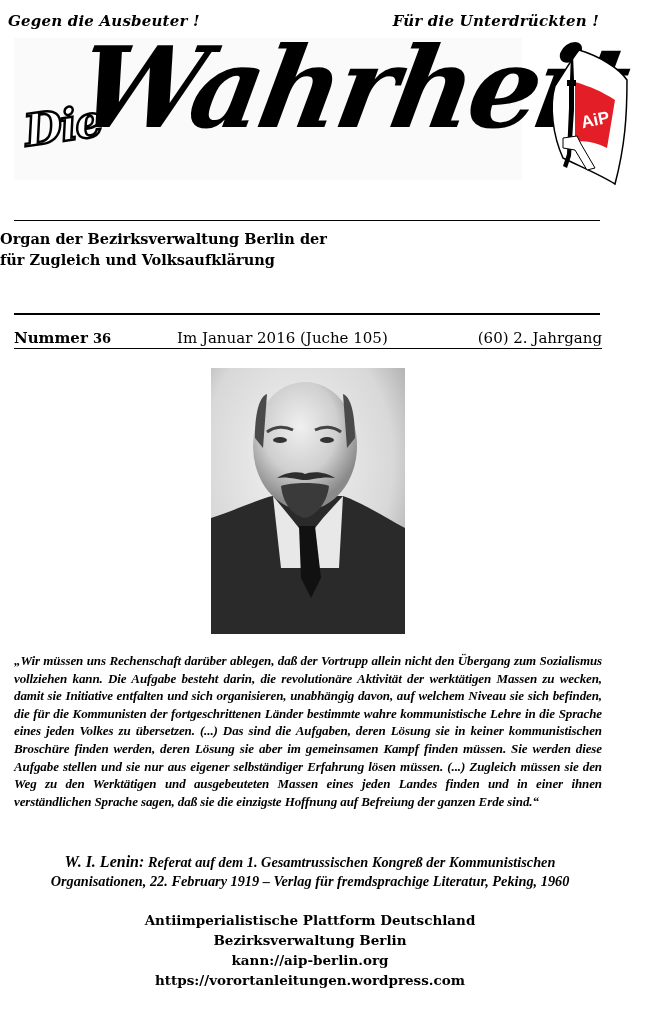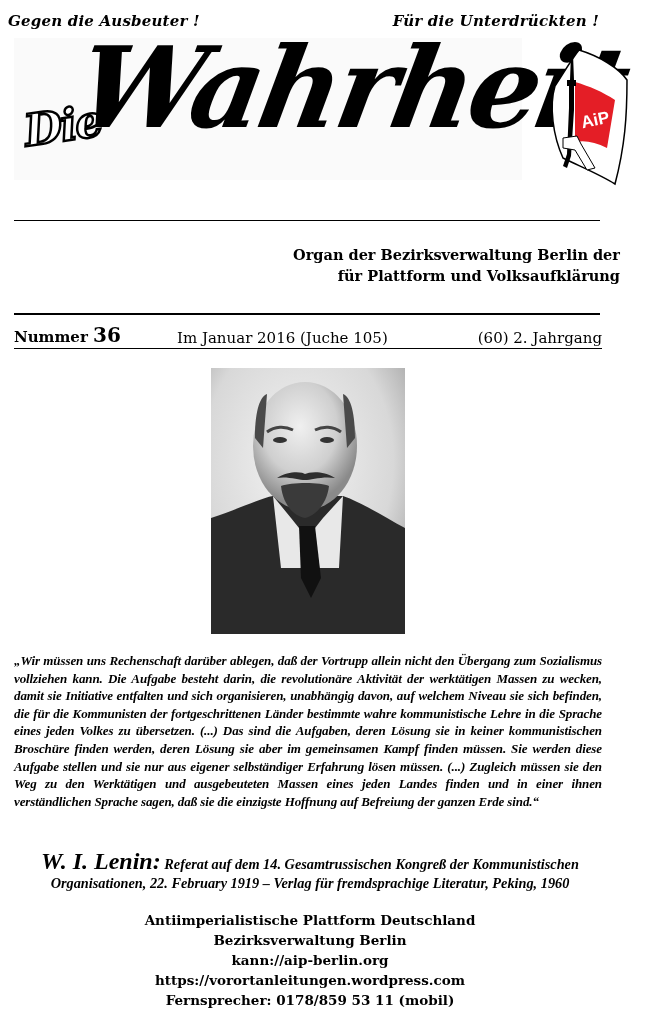--- a/index.html
+++ b/index.html
@@ -5,32 +5,32 @@
   html, body { margin: 0; padding: 0; background: #ffffff; }
   body { width: 661px; height: 1025px; position: relative; overflow: hidden; color: #000; font-family: "DejaVu Serif", serif; }
   .slogan { position: absolute; top: 12px; font-family: "DejaVu Serif", serif; font-style: italic; font-weight: bold; font-size: 15px; letter-spacing: 0.2px; }
   .slogan.left { left: 8px; }
   .slogan.right { right: 62px; }
   .masthead { position: absolute; left: 14px; top: 38px; width: 508px; height: 142px; background: #fafafa; }
   .masthead .die { position: absolute; left: 10px; top: 62px; font-family: "DejaVu Serif", serif; font-style: italic; font-weight: bold; font-size: 44px; color: #fff; -webkit-text-stroke: 2.5px #000; transform: rotate(-8deg); letter-spacing: -2px; }
   .masthead .title { position: absolute; left: 66px; top: -6px; font-family: "DejaVu Serif", serif; font-style: italic; font-weight: bold; font-size: 112px; letter-spacing: -4px; transform: skewX(-10deg); line-height: 1; }
   .logo { position: absolute; left: 549px; top: 46px; width: 80px; height: 142px; }
   .rule { position: absolute; left: 14px; width: 586px; background: #000; }
-  .organ { position: absolute; left: 0; width: 620px; top: 228px; text-align: right; font-family: "DejaVu Serif", serif; font-weight: bold; font-size: 14.5px; line-height: 21px; margin-top: 16px; }
+  .organ { position: absolute; left: 0; width: 620px; top: 228px; text-align: left; font-family: "DejaVu Serif", serif; font-weight: bold; font-size: 14.5px; line-height: 21px; }
   .issue-row { position: absolute; left: 14px; width: 588px; top: 327px; height: 22px; font-family: "DejaVu Serif", serif; font-weight: bold; font-size: 15px; }
   .issue-row span { position: absolute; bottom: 2px; }
   .issue-row .num { left: 0; }
-  .issue-row .num b { font-size: 20px; }
+  .issue-row .num b { font-size: 13px; }
   .issue-row .date { left: 163px; font-weight: normal; }
   .issue-row .year { right: 0; font-weight: normal; margin-left: 20px; }
   .issue-row .underline { position: absolute; left: 0; right: 0; bottom: 0; height: 1.5px; background: #000; }
   .portrait { position: absolute; left: 211px; top: 368px; width: 194px; height: 266px; }
   .quote { position: absolute; left: 14px; width: 588px; top: 652px; font-family: "Liberation Serif", serif; font-style: italic; font-weight: bold; font-size: 13px; line-height: 17.6px; text-align: justify; letter-spacing: -0.1px; }
   .citation { position: absolute; left: 0; width: 620px; top: 852px; text-align: center; font-family: "Liberation Serif", serif; font-style: italic; font-weight: bold; font-size: 14.3px; line-height: 19px; }
-  .citation .author { font-size: 24px; }
+  .citation .author { font-size: 16px; }
   .contact { position: absolute; left: 0; width: 620px; top: 910px; text-align: center; font-family: "DejaVu Serif", serif; font-weight: bold; font-size: 13.5px; line-height: 20px; }
 </style>
 </head>
 <body>
 
 <div class="slogan left">Gegen die Ausbeuter !</div>
 <div class="slogan right">Für die Unterdrückten !</div>
 
 <div class="masthead">
   <span class="die">Die</span>
@@ -42,21 +42,21 @@
   <path d="M26 36 C40 40 54 46 66 54 L58 102 C46 96 36 94 26 96 Z" fill="#e41e26"></path>
   <text x="32" y="80" font-family="Liberation Sans, sans-serif" font-weight="bold" font-size="17" fill="#fff" transform="rotate(-12 44 74)">AiP</text>
   <path d="M22 8 L24 8 L25 34 L27 34 L27 40 L25 40 L25 64 L22 110 L18 122 L14 120 L18 108 L20 62 L20 40 L18 40 L18 34 L21 34 Z" fill="#000"></path>
   <path d="M14 92 L28 90 L32 98 L46 122 L38 124 L26 104 L14 102 Z" fill="#fff" stroke="#000" stroke-width="1"></path>
 </svg>
 
 <div class="rule" style="top:220px;height:1px;"></div>
 
 <div class="organ">
   <div>Organ der Bezirksverwaltung Berlin der</div>
-  <div>für Plattform und Volksaufklärung</div>
+  <div>für Zugleich und Volksaufklärung</div>
 </div>
 
 <div class="rule" style="top:313px;height:2px;"></div>
 
 <div class="issue-row">
   <span class="num"><span style="position:static">Nummer</span> <b>36</b></span>
   <span class="date">Im Januar 2016 (Juche 105)</span>
   <span class="year">(60) 2. Jahrgang</span>
   <div class="underline"></div>
 </div>
@@ -83,23 +83,22 @@
   <path d="M56 64 C64 58 74 58 82 62 M104 62 C112 58 122 58 130 64" stroke="#444" stroke-width="3" fill="none"></path>
   <ellipse cx="69" cy="72" rx="7" ry="3" fill="#333"></ellipse>
   <ellipse cx="116" cy="72" rx="7" ry="3" fill="#333"></ellipse>
   <path d="M66 110 C78 102 92 104 94 106 C98 104 112 102 124 110 C112 108 100 112 94 112 C88 112 76 108 66 110 Z" fill="#2e2e2e"></path>
   <path d="M70 118 C80 114 110 114 118 118 C116 136 104 148 94 150 C82 148 72 136 70 118 Z" fill="#3a3a3a"></path>
 </svg>
 
 <div class="quote">„Wir müssen uns Rechenschaft darüber ablegen, daß der Vortrupp allein nicht den Übergang zum Sozialismus vollziehen kann. Die Aufgabe besteht darin, die revolutionäre Aktivität der werktätigen Massen zu wecken, damit sie Initiative entfalten und sich organisieren, unabhängig davon, auf welchem Niveau sie sich befinden, die für die Kommunisten der fortgeschrittenen Länder bestimmte wahre kommunistische Lehre in die Sprache eines jeden Volkes zu übersetzen. (...) Das sind die Aufgaben, deren Lösung sie in keiner kommunistischen Broschüre finden werden, deren Lösung sie aber im gemeinsamen Kampf finden müssen. Sie werden diese Aufgabe stellen und sie nur aus eigener selbständiger Erfahrung lösen müssen. (...) Zugleich müssen sie den Weg zu den Werktätigen und ausgebeuteten Massen eines jeden Landes finden und in einer ihnen verständlichen Sprache sagen, daß sie die einzigste Hoffnung auf Befreiung der ganzen Erde sind.“</div>
 
 <div class="citation">
-  <div><span class="author">W. I. Lenin:</span> <span>Referat auf dem 14. Gesamtrussischen Kongreß der Kommunistischen</span></div>
+  <div><span class="author">W. I. Lenin:</span> <span>Referat auf dem 1. Gesamtrussischen Kongreß der Kommunistischen</span></div>
   <div>Organisationen, 22. February 1919  –  Verlag für fremdsprachige Literatur, Peking, 1960</div>
 </div>
 
 <div class="contact">
   <div>Antiimperialistische Plattform Deutschland</div>
   <div>Bezirksverwaltung Berlin</div>
   <div>kann://aip-berlin.org</div>
   <div>https://vorortanleitungen.wordpress.com</div>
-  <div>Fernsprecher: 0178/859 53 11 (mobil)</div>
 </div>
 
 </body></html>

